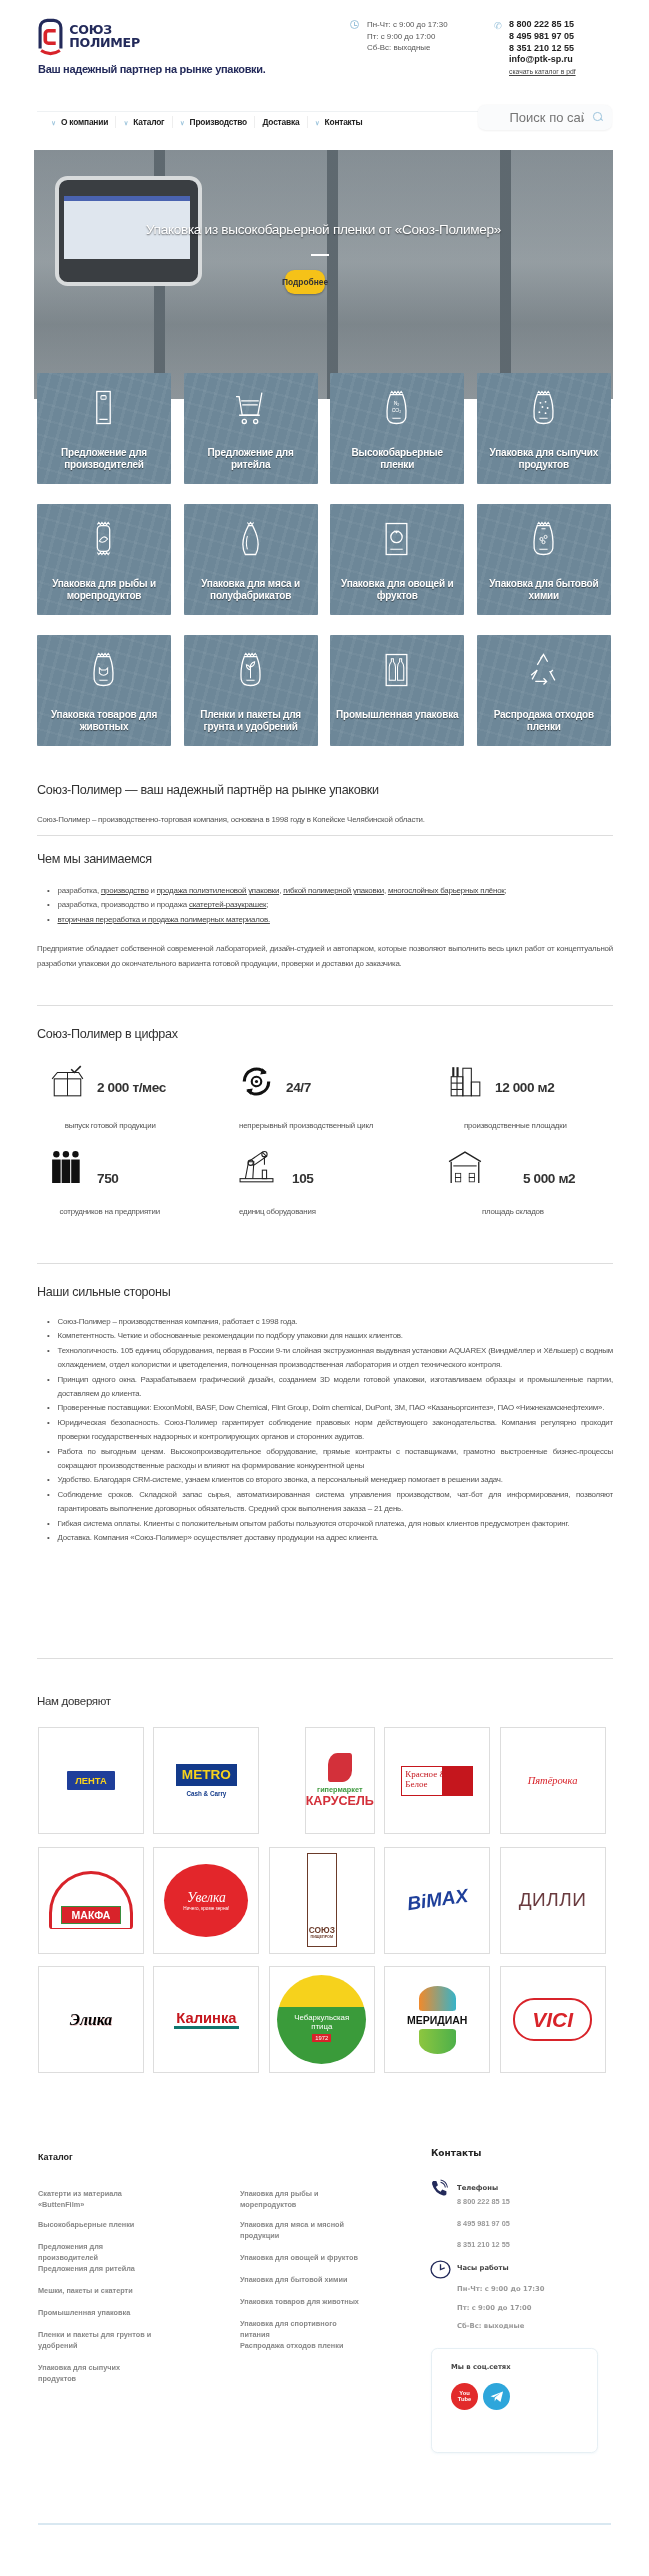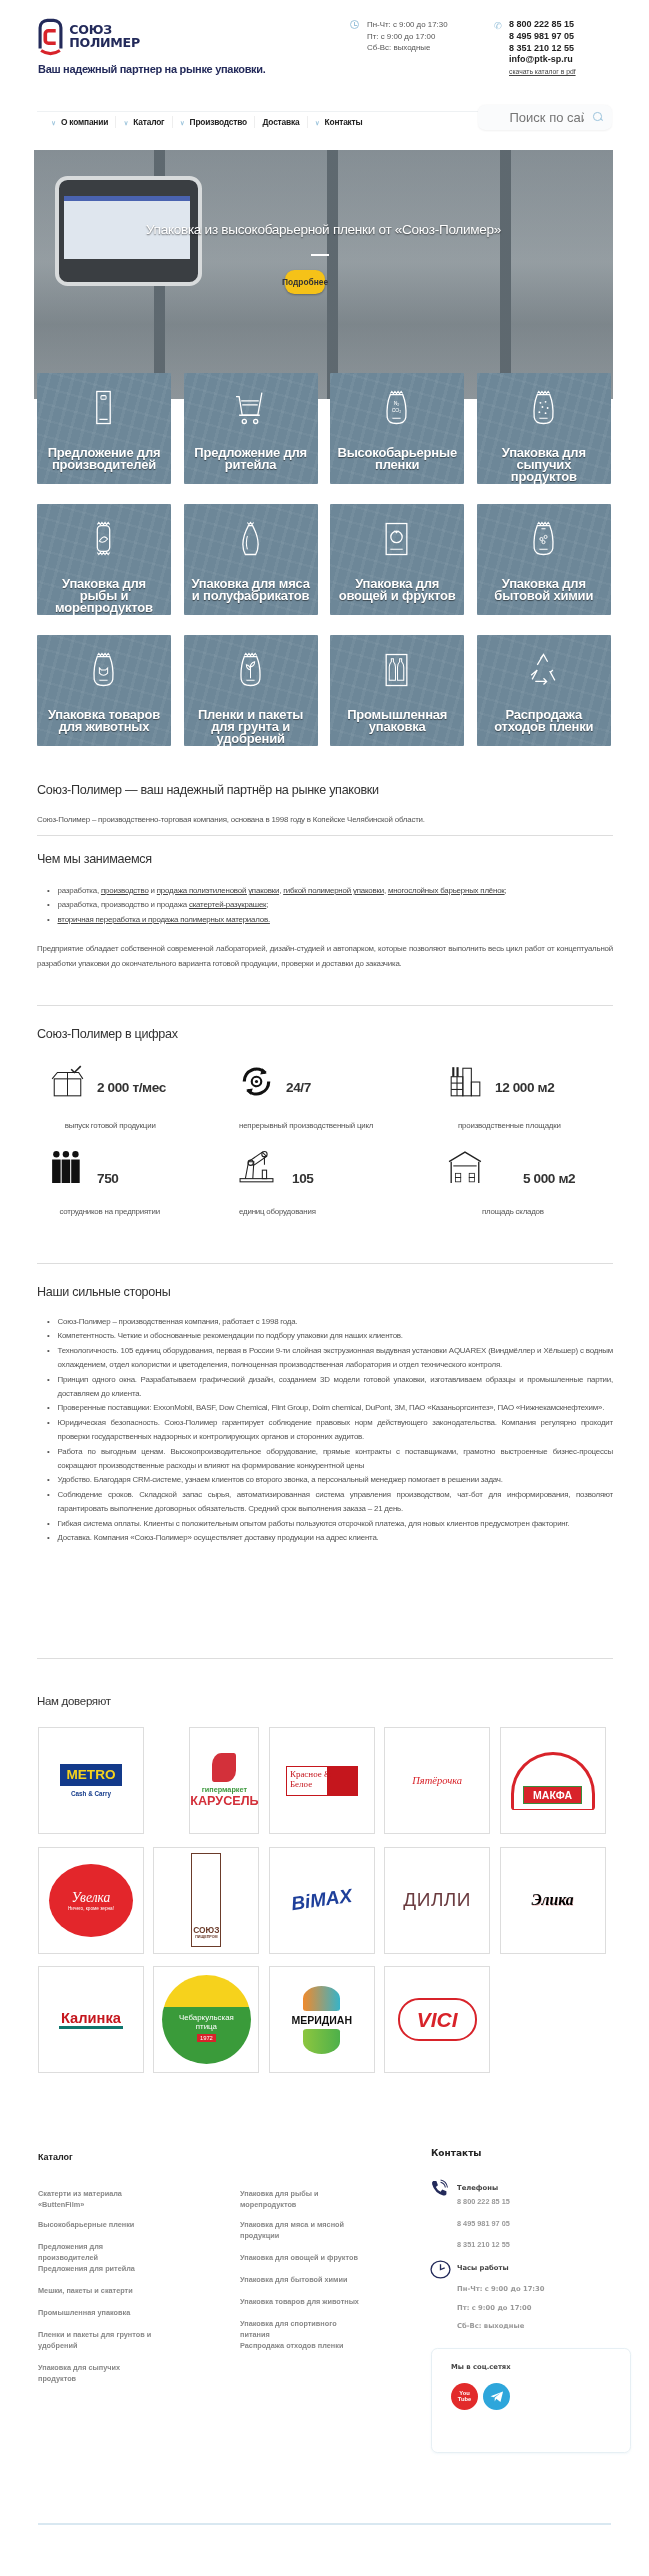--- a/index.html
+++ b/index.html
@@ -43,21 +43,21 @@
   .hero-btn { position: absolute; left: 251px; top: 120px; width: 42px; height: 24px; background: #f5c218; border-radius: 9.4px; font-size: 8.4px; font-weight: bold; color: #333; display: flex; align-items: center; justify-content: center; box-shadow: 0 1px 2.1px rgba(0,0,0,0.3); border: none; font-family: "Liberation Sans", sans-serif; width: 40px; }
 
   
   .tiles { position: absolute; left: 37px; top: 373px; width: 576px; display: grid; grid-template-columns: repeat(4, 134px); column-gap: 12.6px; row-gap: 20px; }
   .tile { height: 111px; position: relative; border-radius: 1px; overflow: hidden;
     background:
       repeating-linear-gradient(105deg, rgba(255,255,255,0.05) 0 3.1px, transparent 3.1px 11.5px),
       repeating-linear-gradient(15deg, rgba(255,255,255,0.04) 0 2.1px, transparent 2.1px 15.7px),
       #6d8798; }
   .tile-icon { position: absolute; left: 51px; top: 15.7px; width: 31px; height: 37px; }
-  .tile-label { position: absolute; left: 5.2px; right: 5.2px; top: 74px; text-align: center; color: #fff; font-size: 13px; font-weight: bold; line-height: 12px; text-shadow: 0 0.5px 1px rgba(0,0,0,0.5); letter-spacing: -0.2px; }
+  .tile-label { position: absolute; left: 5.2px; right: 5.2px; top: 74px; text-align: center; color: #fff; font-size: 10px; font-weight: bold; line-height: 12px; text-shadow: 0 0.5px 1px rgba(0,0,0,0.5); letter-spacing: -0.2px; }
 
   
   .h2 { position: absolute; left: 37px; font-size: 12.6px; color: #333; letter-spacing: -0.3px; font-weight: normal; }
   .p { position: absolute; left: 37px; width: 576px; font-size: 7.9px; color: #555; line-height: 15px; text-align: justify; letter-spacing: -0.2px; }
   .hr { position: absolute; left: 37px; width: 576px; height: 1px; background: #ddd; }
   .ul { position: absolute; left: 47px; width: 566px; list-style: none; font-size: 7.9px; color: #555; line-height: 14.4px; text-align: justify; letter-spacing: -0.2px; }
   .ul li { position: relative; padding-left: 10.5px; }
   .ul li::before { content: "•"; position: absolute; left: 0; color: #555; }
   .ul a { text-decoration: underline; color: #444; }
 
@@ -69,21 +69,21 @@
 
   
   .logos { position: absolute; left: 38px; top: 1727px; display: grid; grid-template-columns: repeat(5, 106px); column-gap: 9.4px; row-gap: 12.6px; }
   .logo-card { height: 107px; border: 0.8px solid #ddd; display: flex; align-items: center; justify-content: center; background: #fff; }
 
   
   .f-h { position: absolute; font-size: 9px; font-weight: bold; color: #222; }
   .f-link { position: absolute; font-size: 7.3px; font-weight: bold; color: #888; line-height: 11px; width: 120px; }
   .f-sub { position: absolute; left: 457px; font-size: 7.3px; font-weight: bold; color: #444; }
   .f-val { position: absolute; left: 457px; font-size: 7.3px; font-weight: bold; color: #999; }
-  .social-box { position: absolute; left: 431px; top: 2348px; width: 200px; height: 105px; border: 0.5px solid #e6eff4; border-radius: 6.3px; box-shadow: 0 1px 2.1px rgba(160,200,220,0.15); }
+  .social-box { position: absolute; left: 431px; top: 2348px; width: 167px; height: 105px; border: 0.5px solid #e6eff4; border-radius: 6.3px; box-shadow: 0 1px 2.1px rgba(160,200,220,0.15); }
   .f-sep { position: absolute; left: 38px; top: 2523px; width: 573px; height: 1.6px; background: #d9e8f1; }
 </style>
 </head>
 <body>
 
 <div class="logo" style="left:38px; top:18px;">
   <div class="logo-mark">
     <svg width="25" height="38" viewBox="0 0 48 72">
       <path d="M4 58 V18 a14 14 0 0 1 14 -14 h12 a14 14 0 0 1 14 14 V58" fill="none" stroke="#232a5a" stroke-width="6"></path>
       <path d="M34 24 h-14 a6 6 0 0 0 -6 6 v12 a6 6 0 0 0 6 6 h14" fill="none" stroke="#d8232a" stroke-width="7"></path>
@@ -316,21 +316,21 @@
       <rect x="6" y="24" width="22" height="36" fill="none" stroke="#222" stroke-width="2"></rect>
       <rect x="28" y="8" width="16" height="52" fill="none" stroke="#222" stroke-width="2"></rect>
       <rect x="44" y="34" width="16" height="26" fill="none" stroke="#222" stroke-width="2"></rect>
       <rect x="8" y="6" width="4" height="18" fill="#222"></rect>
       <rect x="16" y="6" width="4" height="18" fill="#222"></rect>
       <line x1="6" y1="36" x2="28" y2="36" stroke="#222" stroke-width="2"></line>
       <line x1="6" y1="48" x2="28" y2="48" stroke="#222" stroke-width="2"></line>
       <line x1="17" y1="24" x2="17" y2="60" stroke="#222" stroke-width="2"></line>
     </svg>
   <div class="stat-val">12 000 м2</div>
-  <div class="stat-lbl" style="left:10px;">производственные площадки</div>
+  <div class="stat-lbl" style="left:16px;">производственные площадки</div>
 </div>
 <div class="stat" style="left:50px; top:1150px;">
   <svg class="stat-icon" viewBox="0 0 66 66">
       <circle cx="12" cy="8" r="6" fill="#111"></circle>
       <circle cx="30" cy="8" r="6" fill="#111"></circle>
       <circle cx="48" cy="8" r="6" fill="#111"></circle>
       <path d="M4 18 h16 v44 h-16z M22 18 h16 v44 h-16z M40 18 h16 v44 h-16z" fill="#111"></path>
     </svg>
   <div class="stat-val" style="top:21px;">750</div>
   <div class="stat-lbl" style="left:9.4px;">сотрудников на предприятии</div>
@@ -374,20 +374,23 @@
   <li>Работа по выгодным ценам. Высокопроизводительное оборудование, прямые контракты с поставщиками, грамотно выстроенные бизнес-процессы сокращают производственные расходы и влияют на формирование конкурентной цены</li>
   <li>Удобство. Благодаря CRM-системе, узнаем клиентов со второго звонка, а персональный менеджер помогает в решении задач.</li>
   <li>Соблюдение сроков. Складской запас сырья, автоматизированная система управления производством, чат-бот для информирования, позволяют гарантировать выполнение договорных обязательств. Средний срок выполнения заказа – 21 день.</li>
   <li>Гибкая система оплаты. Клиенты с положительным опытом работы пользуются отсрочкой платежа, для новых клиентов предусмотрен факторинг.</li>
   <li>Доставка. Компания «Союз-Полимер» осуществляет доставку продукции на адрес клиента.</li>
 </ul>
 <div class="hr" style="top:1658px;"></div>
 
 <h2 class="h2" style="top:1695px; font-size:11.5px;">Нам доверяют</h2>
 <div class="logos">
+  <div class="logo-card">
+    <div style="background:#1f3e9a; color:#f9d21d; font-weight:bold; font-size:9.4px; padding:4.2px 8.4px; border-radius:1px;">ЛЕНТА</div>
+  </div>
   <div class="logo-card" style="flex-direction:column;">
     <div style="background:#133a8a; color:#f6d21c; font-weight:bold; font-size:13.6px; padding:3.1px 6.3px;">METRO</div>
     <div style="color:#133a8a; font-size:6.3px; font-weight:bold; margin-top:4.2px;">Cash &amp; Carry</div>
   </div>
   <div class="logo-card" style="flex-direction:column;margin-left:36px;">
     <div style="width:24px; height:29px; background:#d3303a; border-radius:40% 10% 40% 10%;"></div>
     <div style="color:#3f9a40; font-size:7.3px; font-weight:bold; margin-top:3.1px;">гипермаркет</div>
     <div style="color:#d3303a; font-size:12.6px; font-weight:bold;">КАРУСЕЛЬ</div>
   </div>
   <div class="logo-card">

